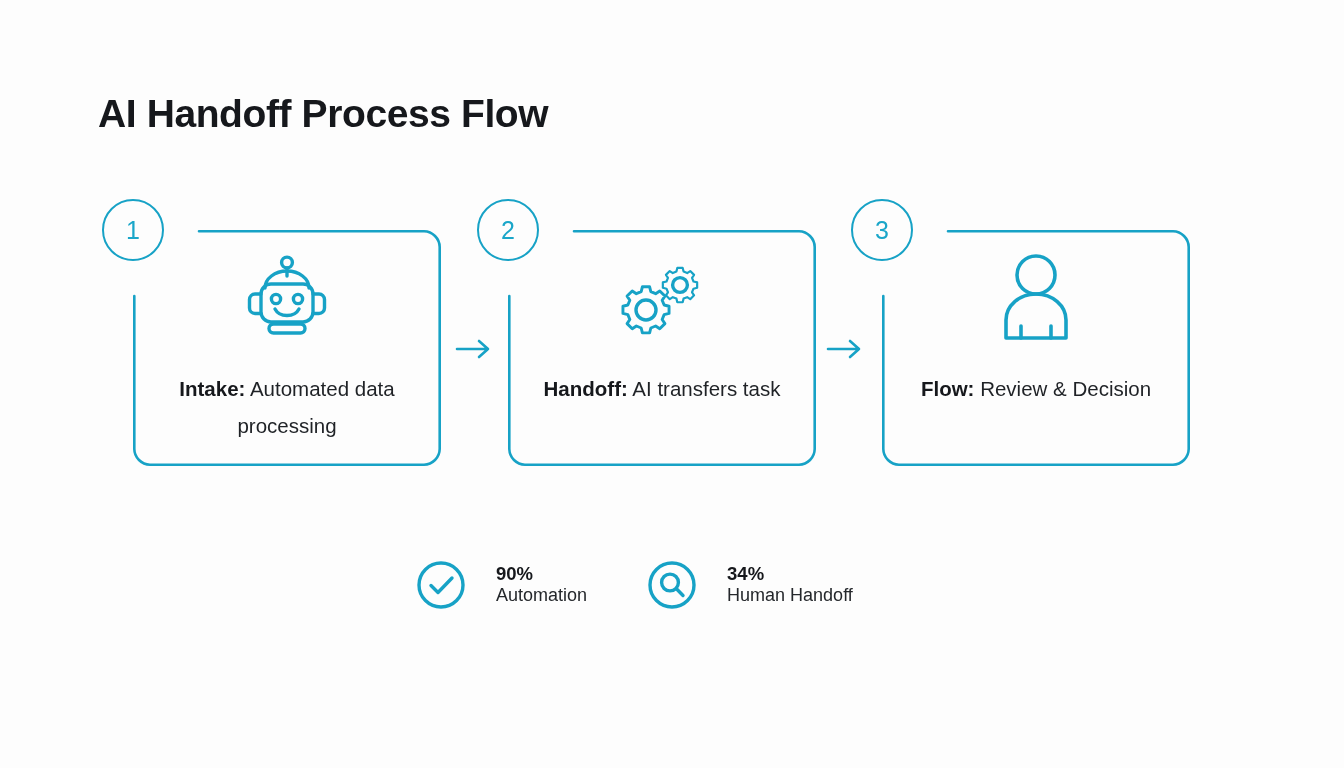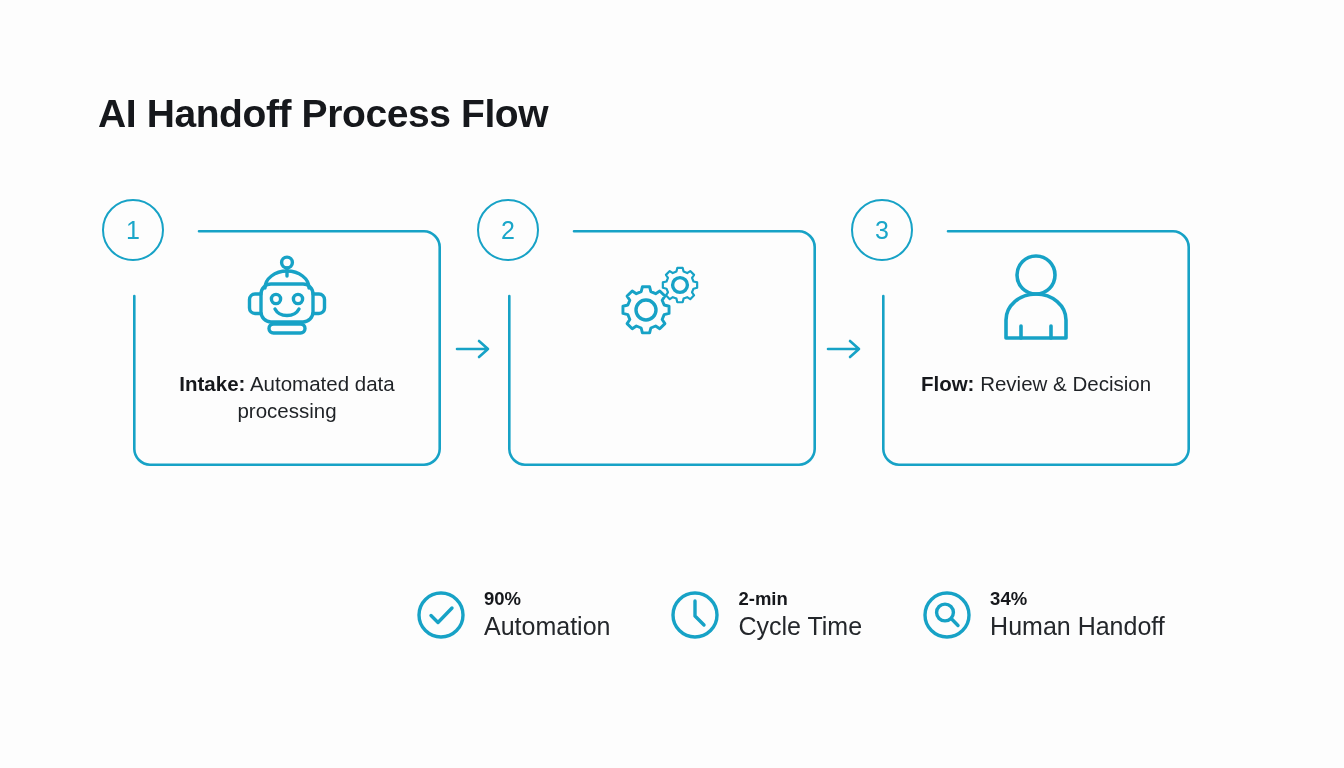--- a/index.html
+++ b/index.html
@@ -72,44 +72,44 @@
     align-items: center;
     height: 92px;
   }
 
   .card-text {
     position: absolute;
     left: 14px; right: 14px;
     top: 140px;
     text-align: center;
     font-size: 20.5px;
-    line-height: 27px;
+    line-height: 37px;
     color: #1f2226;
   }
   .card-text b { font-weight: bold; color: #16181c; }
 
   
   .arrow { position: absolute; top: 337px; }
   .arrow.a1 { left: 455px; }
   .arrow.a2 { left: 826px; }
   .arrow svg path { fill: none; stroke: #17a2c6; stroke-width: 2.6; stroke-linecap: round; stroke-linejoin: round; }
 
   
   .metrics {
     position: absolute;
     left: 416px; top: 560px;
     display: flex;
     align-items: center;
     gap: 60px;
   }
-  .metric { display: flex; align-items: center; gap: 18px; margin-top: 28px; }
+  .metric { display: flex; align-items: center; gap: 30px; }
   .metric-icon { width: 50px; height: 50px; flex: 0 0 50px; }
   .metric-text { display: flex; flex-direction: column; line-height: 1.22; }
   .metric-value { font-size: 18.5px; font-weight: bold; color: #16181c; }
-  .metric-label { font-size: 25px; font-weight: 400; color: #24272b; }
+  .metric-label { font-size: 18px; font-weight: 400; color: #24272b; }
 </style>
 </head>
 <body>
 
 <div class="canvas">
 
   <div class="page-title">AI Handoff Process Flow</div>
 
   <div class="steps">
 
@@ -151,20 +151,23 @@
           <g transform="translate(72,28)">
             <path d="M -4.2 -23.5 L 4.2 -23.5 L 5.6 -17.8 L 11.2 -15.5 L 16 -18.7 L 22 -12.7 L 18.8 -7.9 L 21.1 -2.3 L 26.8 -0.9 L 26.8 7.5 L 21.1 8.9 L 18.8 14.5 L 22 19.3 L 16 25.3 L 11.2 22.1 L 5.6 24.4 L 4.2 30.1 L -4.2 30.1 L -5.6 24.4 L -11.2 22.1 L -16 25.3 L -22 19.3 L -18.8 14.5 L -21.1 8.9 L -26.8 7.5 L -26.8 -0.9 L -21.1 -2.3 L -18.8 -7.9 L -22 -12.7 L -16 -18.7 L -11.2 -15.5 L -5.6 -17.8 Z" transform="scale(0.64)"></path>
             <circle cx="0" cy="2" r="7.4"></circle>
           </g>
           <g transform="translate(38,52)">
             <path d="M -4.2 -23.5 L 4.2 -23.5 L 5.6 -17.8 L 11.2 -15.5 L 16 -18.7 L 22 -12.7 L 18.8 -7.9 L 21.1 -2.3 L 26.8 -0.9 L 26.8 7.5 L 21.1 8.9 L 18.8 14.5 L 22 19.3 L 16 25.3 L 11.2 22.1 L 5.6 24.4 L 4.2 30.1 L -4.2 30.1 L -5.6 24.4 L -11.2 22.1 L -16 25.3 L -22 19.3 L -18.8 14.5 L -21.1 8.9 L -26.8 7.5 L -26.8 -0.9 L -21.1 -2.3 L -18.8 -7.9 L -22 -12.7 L -16 -18.7 L -11.2 -15.5 L -5.6 -17.8 Z" transform="scale(0.86)"></path>
             <circle cx="0" cy="3" r="10"></circle>
           </g>
         </svg>
       </div>
+      <div class="card-text">
+        <b>Handoff:</b><span> AI transfers task</span>
+      </div>
     </div>
 
     <div class="step-card s3">
       <svg class="card-frame" viewBox="0 0 308 236">
         <path d="M 66 1.3 L 291 1.3 A 16 16 0 0 1 306.7 17 L 306.7 219 A 16 16 0 0 1 291 234.7 L 17 234.7 A 16 16 0 0 1 1.3 219 L 1.3 66"></path>
       </svg>
       <div class="step-badge">
         <span>3</span>
       </div>
       <div class="card-icon">
@@ -199,30 +202,20 @@
       <svg class="metric-icon" viewBox="0 0 50 50" fill="none" stroke="#17a2c6" stroke-width="3.4" stroke-linecap="round" stroke-linejoin="round">
         <circle cx="25" cy="25" r="22"></circle>
         <path d="M15 25.5 L22 32.5 L36 18"></path>
       </svg>
       <div class="metric-text">
         <span class="metric-value">90%</span>
         <span class="metric-label">Automation</span>
       </div>
     </div>
 
-    <div class="metric">
-      <svg class="metric-icon" viewBox="0 0 50 50" fill="none" stroke="#17a2c6" stroke-width="3.4" stroke-linecap="round" stroke-linejoin="round">
-        <circle cx="25" cy="25" r="22"></circle>
-        <path d="M25 11 L25 26 L34 35"></path>
-      </svg>
-      <div class="metric-text">
-        <span class="metric-value">2-min</span>
-        <span class="metric-label">Cycle Time</span>
-      </div>
-    </div>
 
     <div class="metric">
       <svg class="metric-icon" viewBox="0 0 50 50" fill="none" stroke="#17a2c6" stroke-width="3.4" stroke-linecap="round" stroke-linejoin="round">
         <circle cx="25" cy="25" r="22"></circle>
         <circle cx="23" cy="22.5" r="8.4"></circle>
         <path d="M29.4 28.8 L36 35.5"></path>
       </svg>
       <div class="metric-text">
         <span class="metric-value">34%</span>
         <span class="metric-label">Human Handoff</span>

